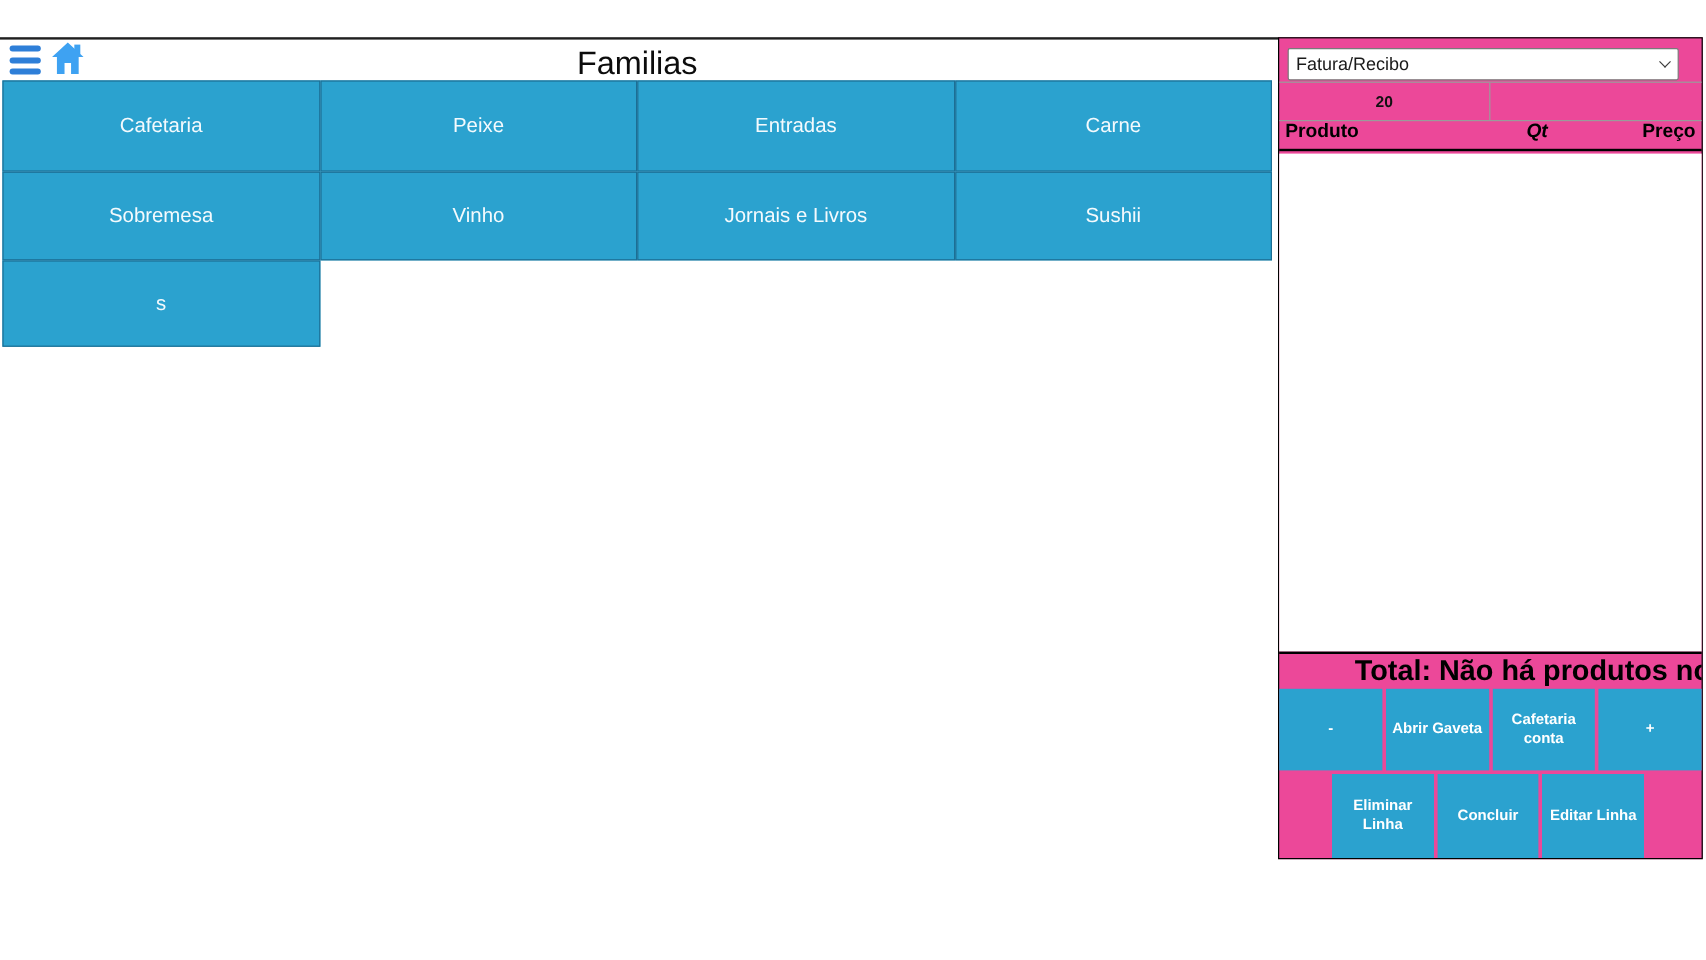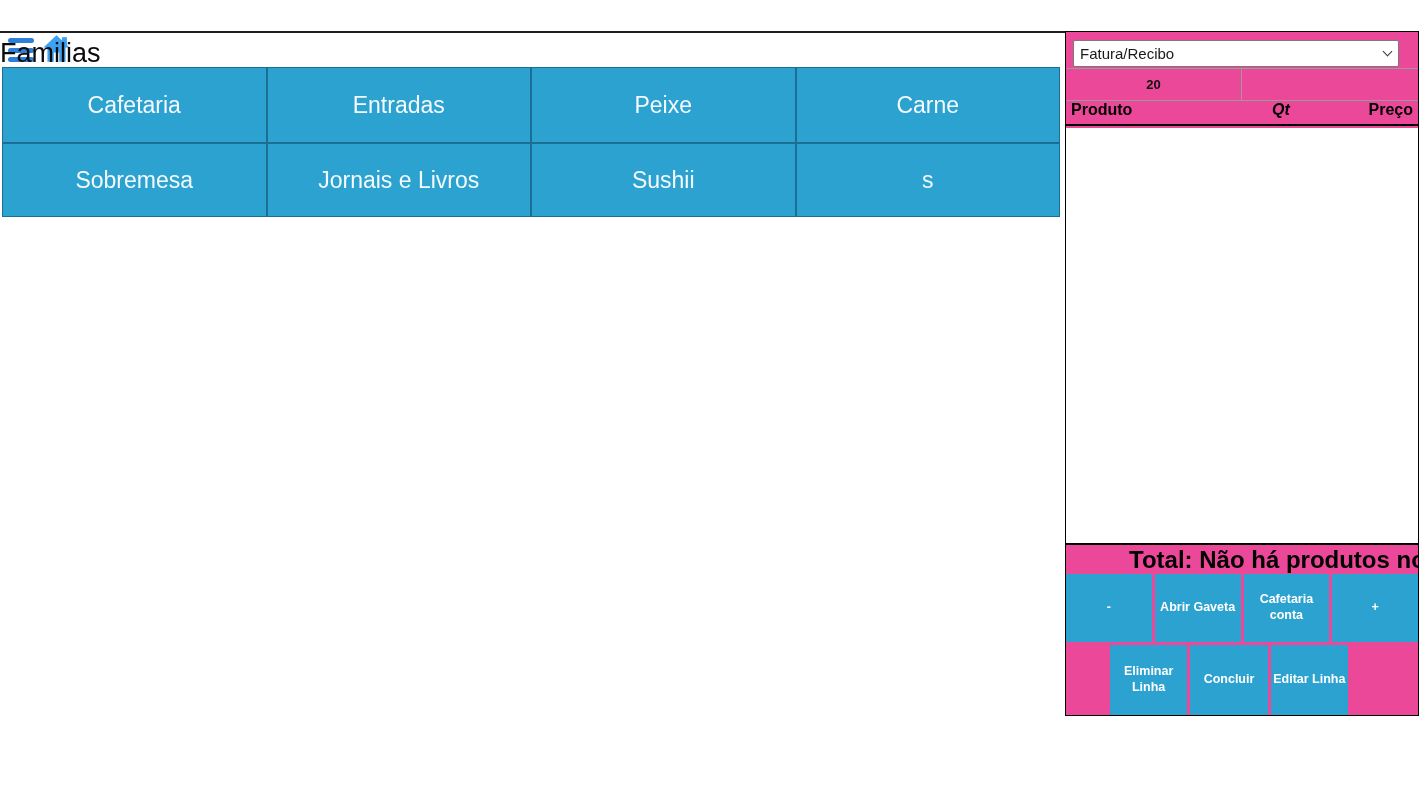--- a/index.html
+++ b/index.html
@@ -22,36 +22,36 @@
   .menu-icon { position: absolute; left: 8px; top: 38px; width: 26px; height: 25px; cursor: pointer; }
   .menu-icon .bar {
     width: 26px; height: 5px; border-radius: 3px; background: #2e7fd8;
     margin-bottom: 4.5px;
   }
   .home-icon { position: absolute; left: 42px; top: 34px; width: 29px; height: 29px; cursor: pointer; }
 
   
   .page-title {
     position: absolute; left: 0; top: 38px; width: 1062px;
-    font-size: 27px; line-height: 30px; color: #0c0c0c;
+    text-align: center; font-size: 27px; line-height: 30px; color: #0c0c0c;
     font-weight: 500; letter-spacing: 0px;
   }
 
   
   .family-grid {
     position: absolute; left: 2px; top: 67px; width: 1058px;
     display: flex; flex-wrap: wrap;
   }
   .fam-btn {
     flex: 0 0 25%; max-width: 25%;
     height: 74px;
     background: #2ba2cf;
     border: 1px solid #1c6e94;
     color: #f4fafd;
-    font-size: 23px;
+    font-size: 17px;
     display: flex; align-items: center; justify-content: center;
     cursor: pointer;
     user-select: none;
   }
   .fam-btn:nth-child(-n+4) { height: 76px; }
   .fam-btn:nth-child(n+9)  { height: 72px; }
 
   
   .sale-panel {
     position: absolute; left: 1065px; top: 31px; width: 354px; height: 685px;
@@ -107,21 +107,21 @@
     font-size: 24px; font-weight: bold; color: #000;
     line-height: 30px;
     white-space: nowrap; overflow: hidden;
     padding-left: 63px;
   }
   .actions-top {
     position: absolute; left: 0; top: 542px; width: 100%; height: 68px;
     display: flex; gap: 3px;
   }
   .actions-bottom {
-    position: absolute; left: 44px; top: 613px; width: 238px; height: 70px;
+    position: absolute; left: 44px; top: 613px; width: 260px; height: 70px;
     display: flex; gap: 3px;
   }
   .action-btn {
     flex: 1;
     background: #2ba2cf;
     border: none;
     color: #fff;
     font-family: "Liberation Sans", sans-serif;
     font-size: 12.5px; font-weight: bold; line-height: 1.25;
     display: flex; align-items: center; justify-content: center;
@@ -147,24 +147,25 @@
     <svg width="29" height="29" viewBox="0 0 32 31">
       <rect x="22" y="3" width="5.5" height="9" fill="#3ea2f2"></rect>
       <polygon points="16,1 1.5,14.5 6,14.5 6,30 13,30 13,20 19,20 19,30 26,30 26,14.5 30.5,14.5" fill="#3ea2f2"></polygon>
     </svg>
   </div>
 
   <div class="page-title">Familias</div>
 
   <div class="family-grid">
     <div class="fam-btn">Cafetaria</div>
+    <div class="fam-btn">Peixe</div>
     <div class="fam-btn">Entradas</div>
-    <div class="fam-btn">Peixe</div>
     <div class="fam-btn">Carne</div>
     <div class="fam-btn">Sobremesa</div>
+    <div class="fam-btn">Vinho</div>
     <div class="fam-btn">Jornais e Livros</div>
     <div class="fam-btn">Sushii</div>
     <div class="fam-btn">s</div>
   </div>
 
   <div class="sale-panel">
 
     <div class="doc-select-wrap">
       <select class="doc-select">
         <option>Fatura/Recibo</option>

